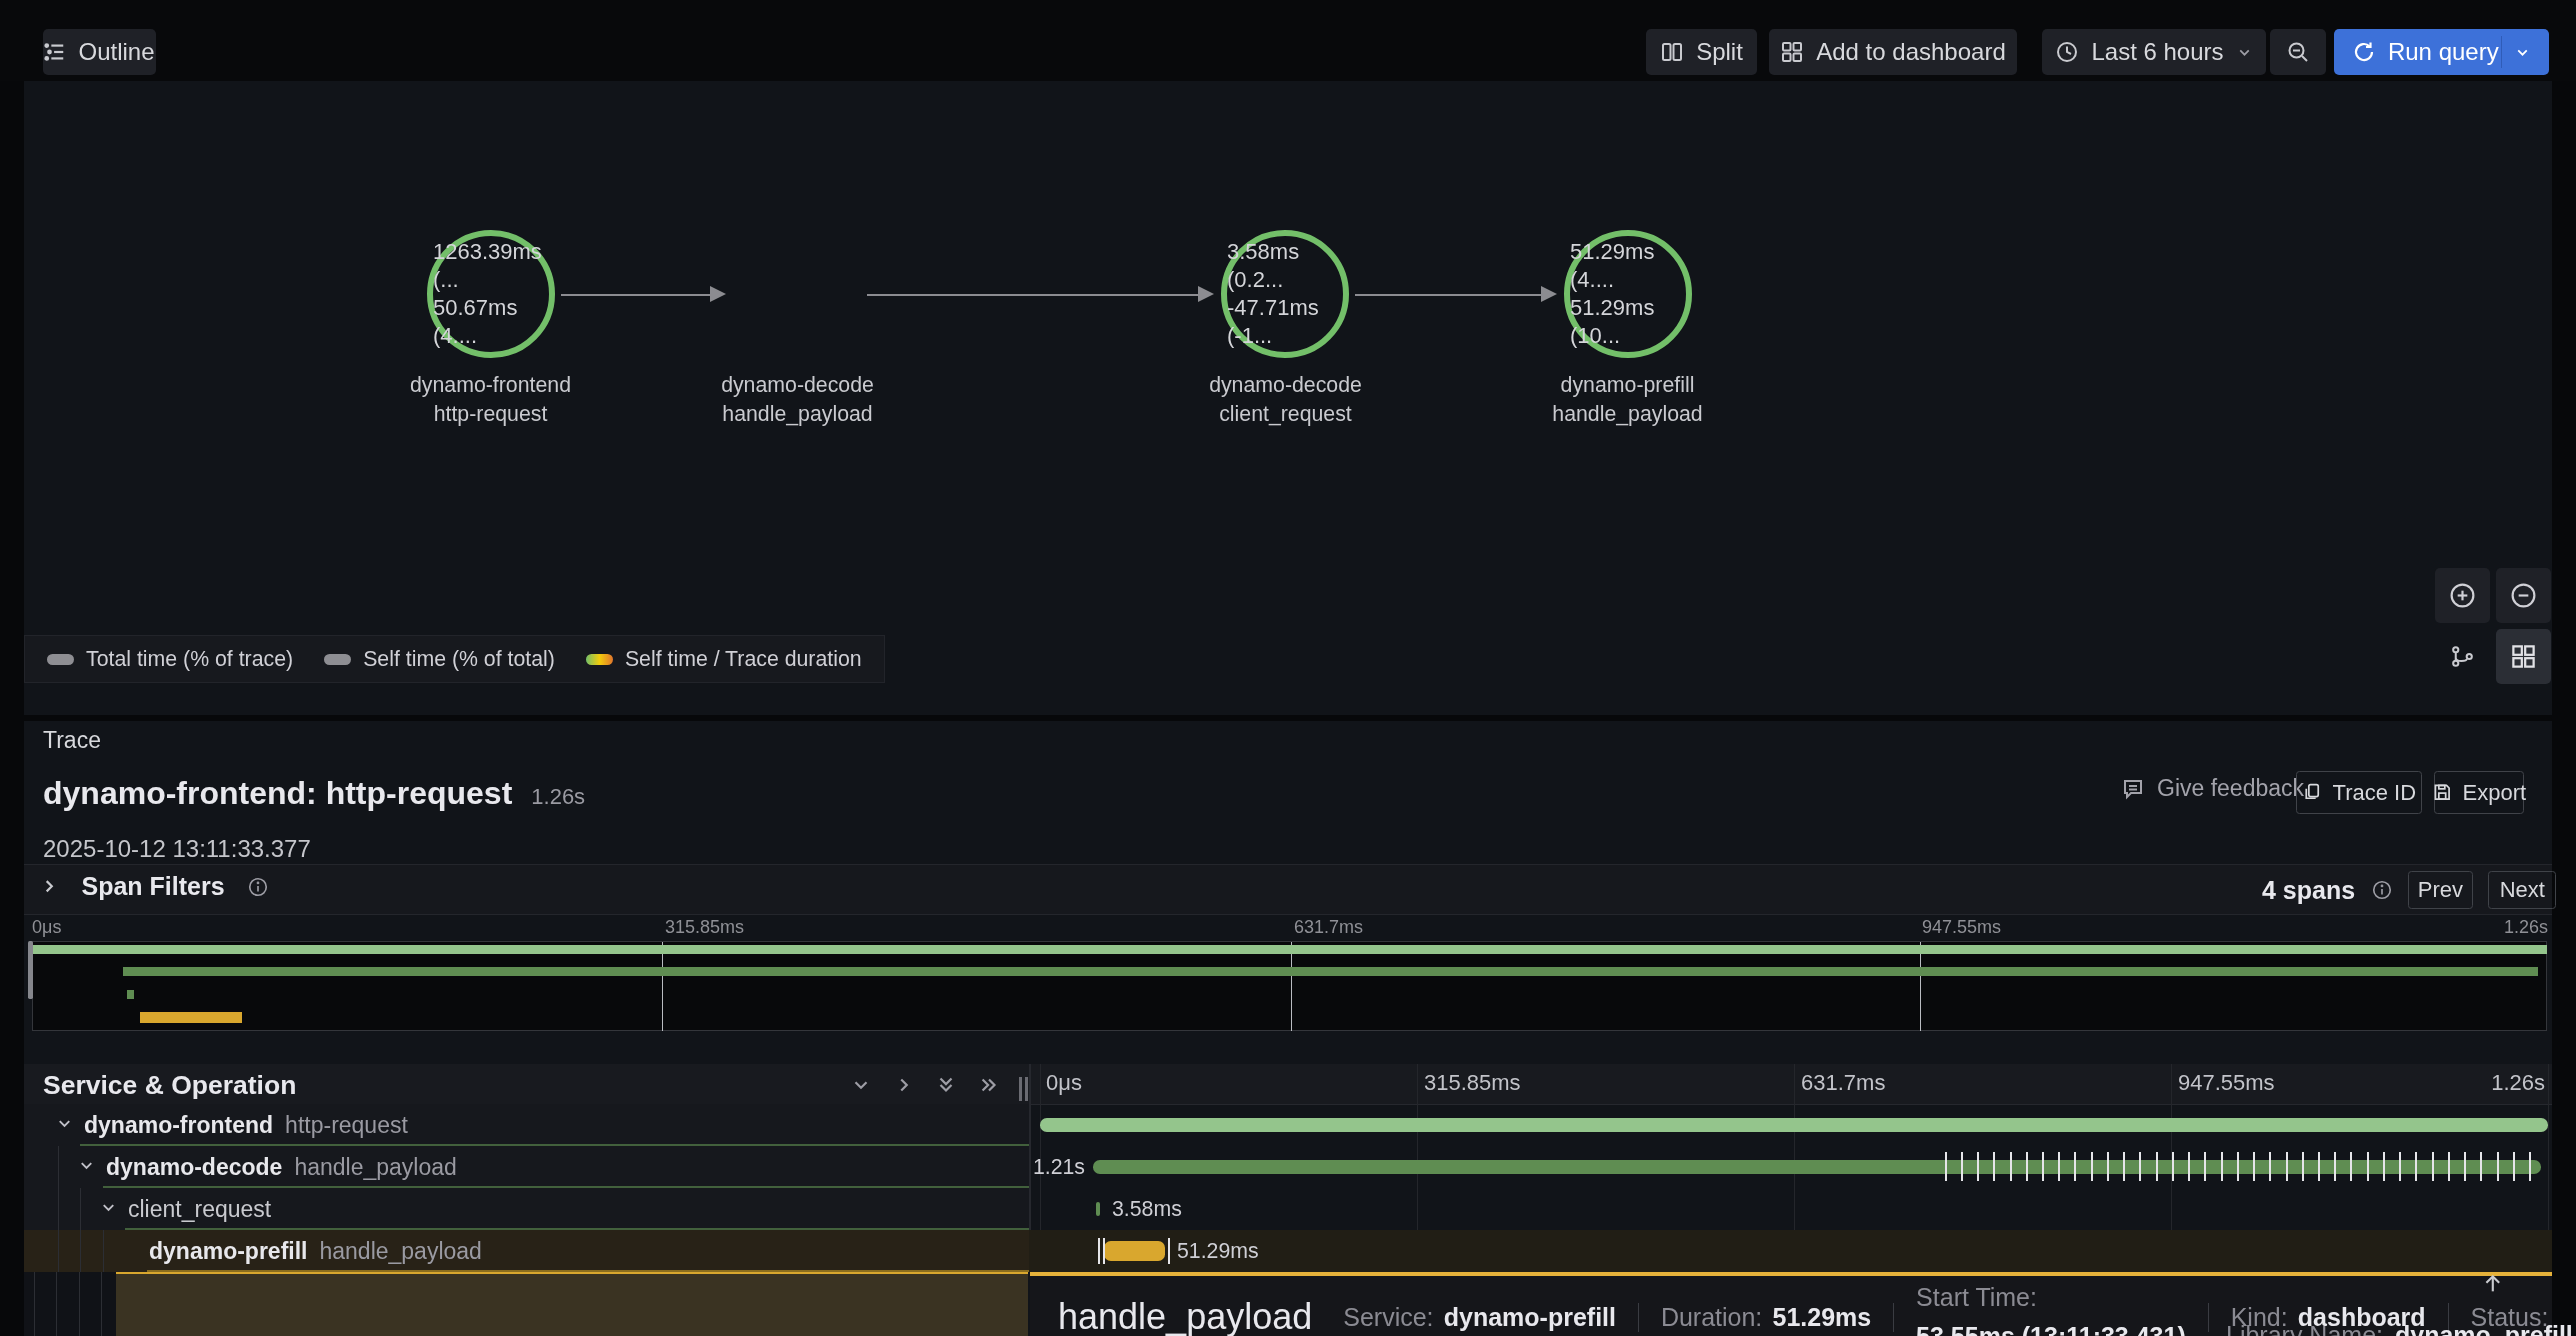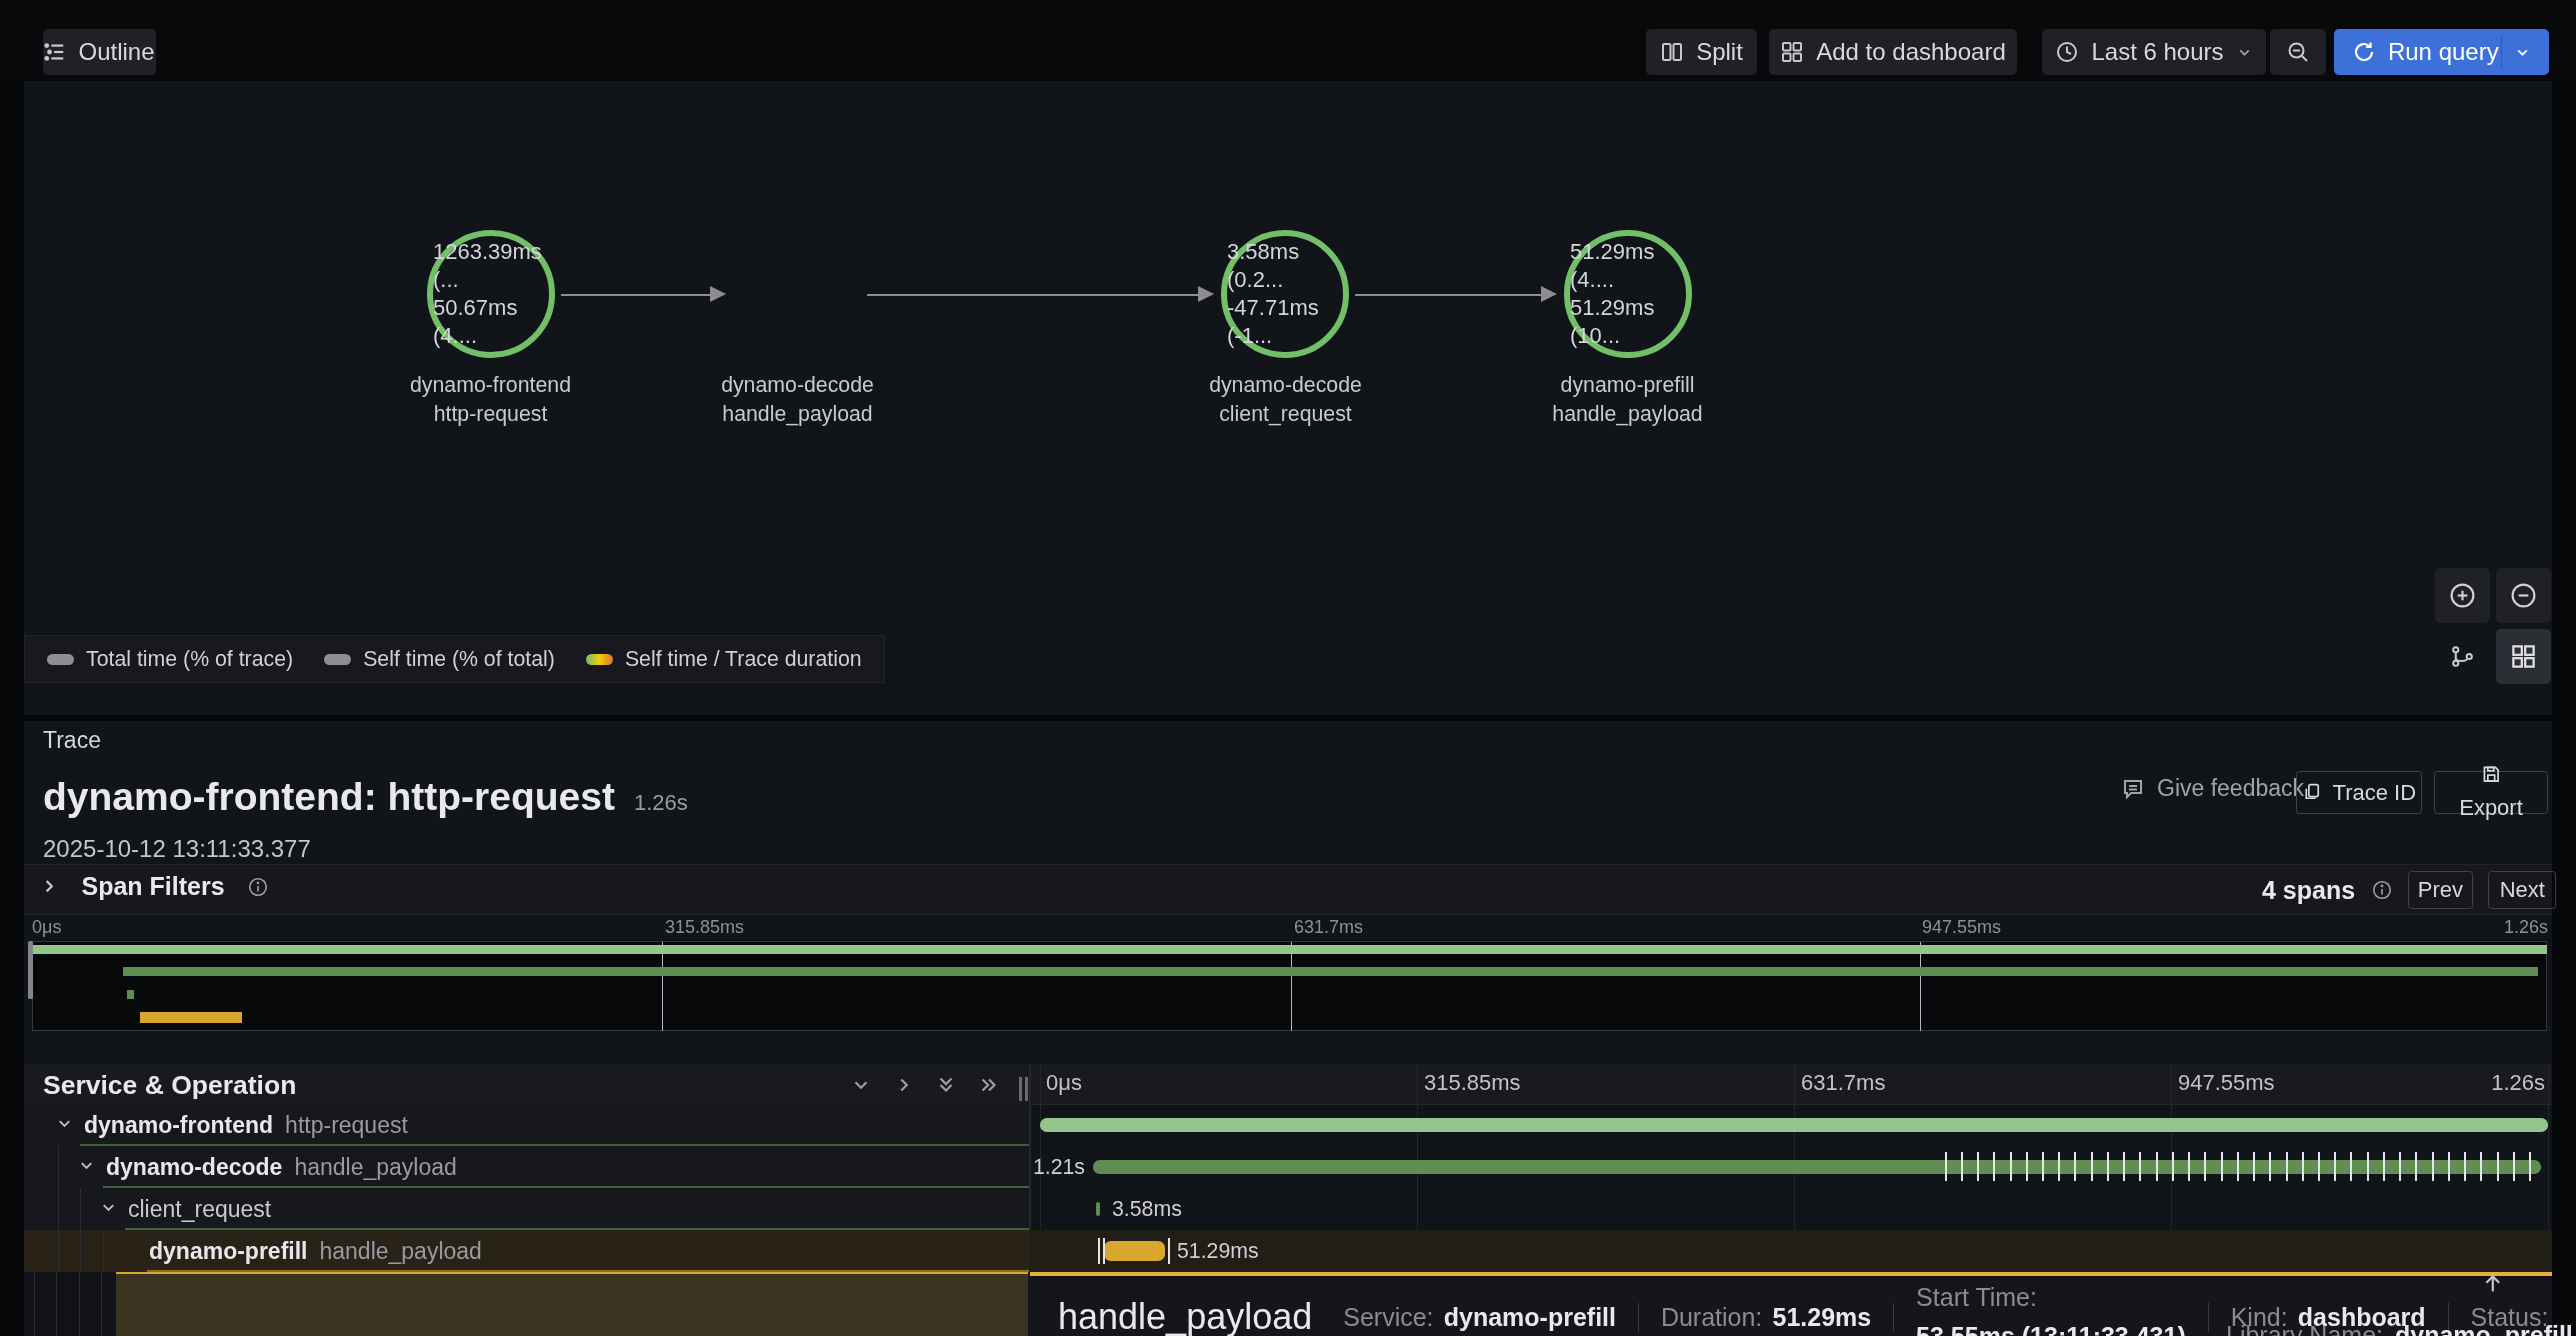--- a/index.html
+++ b/index.html
@@ -183,21 +183,21 @@
           <rect x="13.5" y="13.5" width="7.5" height="7.5"></rect>
       </svg>
     </span>
   </div>
 
   <div class="abs panel" style="left:24px;top:721px;width:2528px;height:615px;"></div>
 
   <div class="abs" style="left:43px;top:727px;font-size:23px;color:#d8d9dd;">Trace</div>
 
   <div class="abs" style="left:43px;top:775px;display:flex;align-items:baseline;gap:19px;">
-    <span style="font-size:39px;font-weight:600;color:#e8e8ed;">dynamo-frontend: http-request</span>
+    <span style="font-size:32px;font-weight:600;color:#e8e8ed;">dynamo-frontend: http-request</span>
     <span style="font-size:22px;color:#9a9aa2;">1.26s</span>
   </div>
   <div class="abs" style="left:43px;top:835px;font-size:24px;color:#c5c6cb;">2025-10-12 13:11:33.377</div>
 
   <div class="abs" style="left:2121px;top:775px;display:flex;align-items:center;gap:12px;color:#a3a3ab;font-size:23px;cursor:pointer;">
     <span class="ico">
       <svg width="24" height="24" viewBox="0 0 24 24" stroke="#a3a3ab" stroke-width="2" fill="none">
         <path d="M4 4 h16 v12 h-10 l-4 4 v-4 h-2 z"></path>
           <line x1="8" y1="9" x2="16" y2="9"></line>
           <line x1="8" y1="12.5" x2="16" y2="12.5"></line>
@@ -208,21 +208,21 @@
 
   <div class="abs btn outline" style="left:2296px;top:771px;width:126px;height:43px;gap:10.2px;">
     <span class="ico">
       <svg width="20.5" height="20.5" viewBox="0 0 24 24" stroke="#d8d9dd" stroke-width="2" fill="none">
         <rect x="8" y="3" width="11" height="14" rx="2"></rect>
           <path d="M5 8 v11 h11"></path>
       </svg>
     </span>
     <span>Trace ID</span>
   </div>
-  <div class="abs btn outline" style="left:2434px;top:771px;width:114px;height:43px;gap:10.2px;flex-direction:column;">
+  <div class="abs btn outline" style="left:2434px;top:771px;width:90px;height:43px;gap:10.2px;">
     <span class="ico">
       <svg width="20.5" height="20.5" viewBox="0 0 24 24" stroke="#d8d9dd" stroke-width="2" fill="none">
         <path d="M4 4 h13 l3 3 v13 h-16 z"></path>
           <rect x="8" y="13" width="8" height="7"></rect>
           <rect x="8" y="4" width="7" height="4"></rect>
       </svg>
     </span>
     <span>Export</span>
   </div>
 

